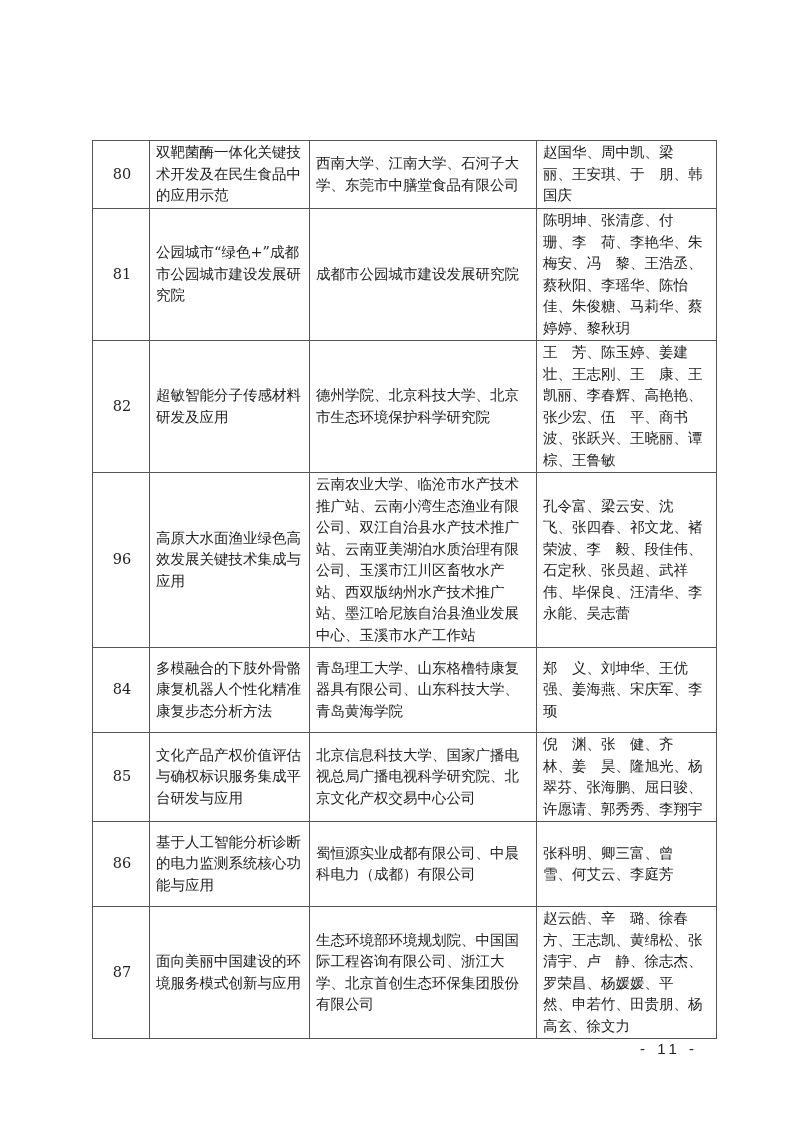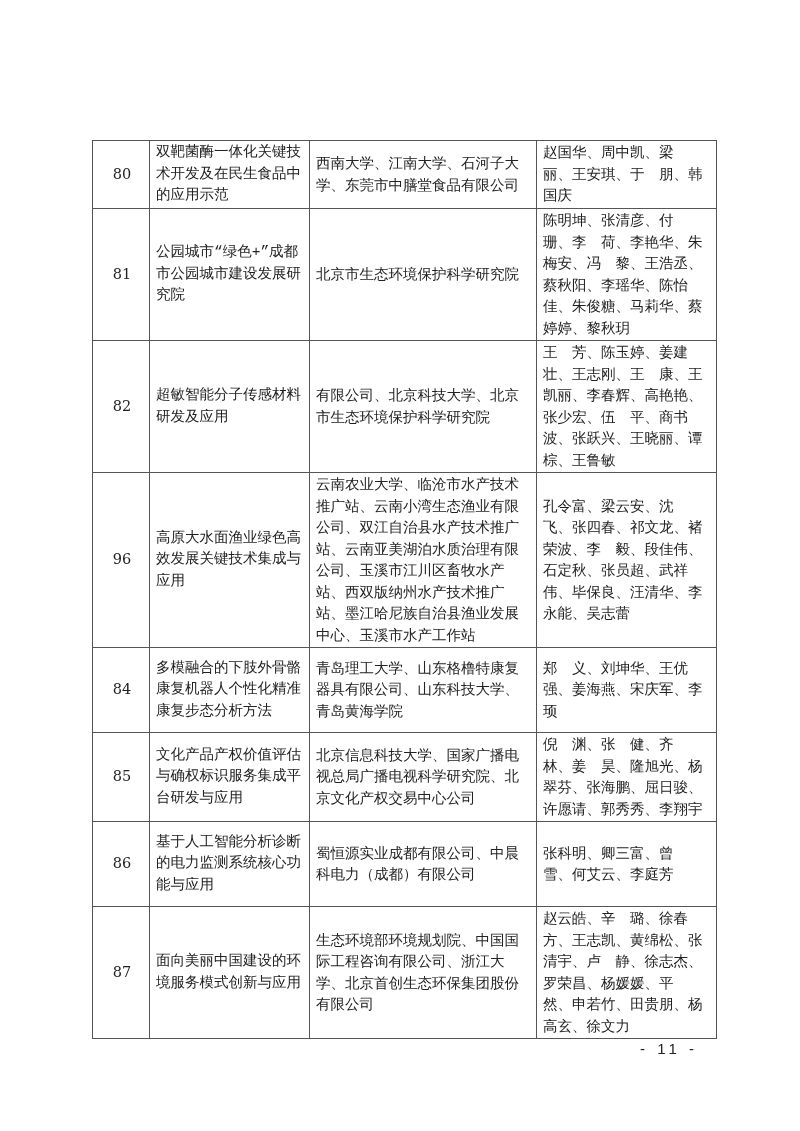--- a/index.html
+++ b/index.html
@@ -11,21 +11,21 @@
     width: 624px; border-collapse: collapse; table-layout: fixed;
   }
   table.awards td {
     border: 1px solid #555;
     vertical-align: middle;
     font-size: 14.5px; line-height: 21.5px;
     padding: 1px 4px 1px 6px;
     word-break: break-all;
   }
   td.num { text-align: center; font-size: 14px; padding: 0; margin-left: 48px; }
-  td.proj { padding-left: 10px; padding-right: 6px; font-family: Liberation Mono, monospace; }
+  td.proj { padding-left: 10px; padding-right: 6px; }
   td.unit { padding-left: 8px; padding-right: 4px; }
   td.people { padding-left: 5px; padding-right: 3px; letter-spacing: 0px; }
   col.c1 { width: 57px; } col.c2 { width: 160px; } col.c3 { width: 227px; } col.c4 { width: 180px; }
   .page-num { position: absolute; left: 640px; top: 1040px; font-size: 15px; letter-spacing: 4px;
               font-family: Liberation Sans, sans-serif; }
 </style>
 </head>
 <body>
 
 <div class="page">
@@ -39,27 +39,27 @@
     <tbody>
       <tr style="height:68px">
         <td class="num">80</td>
         <td class="proj">双靶菌酶一体化关键技术开发及在民生食品中的应用示范</td>
         <td class="unit">西南大学、江南大学、石河子大学、东莞市中膳堂食品有限公司</td>
         <td class="people">赵国华、周中凯、梁　丽、王安琪、于　朋、韩国庆</td>
       </tr>
       <tr style="height:107px">
         <td class="num">81</td>
         <td class="proj">公园城市“绿色+”成都市公园城市建设发展研究院</td>
-        <td class="unit">北京市生态环境保护科学研究院</td>
+        <td class="unit">成都市公园城市建设发展研究院</td>
         <td class="people">陈明坤、张清彦、付　珊、李　荷、李艳华、朱梅安、冯　黎、王浩丞、蔡秋阳、李瑶华、陈怡佳、朱俊糖、马莉华、蔡婷婷、黎秋玥</td>
       </tr>
       <tr style="height:105px">
         <td class="num">82</td>
         <td class="proj">超敏智能分子传感材料研发及应用</td>
-        <td class="unit">有限公司、北京科技大学、北京市生态环境保护科学研究院</td>
+        <td class="unit">德州学院、北京科技大学、北京市生态环境保护科学研究院</td>
         <td class="people">王　芳、陈玉婷、姜建壮、王志刚、王　康、王凯丽、李春辉、高艳艳、张少宏、伍　平、商书波、张跃兴、王晓丽、谭　棕、王鲁敏</td>
       </tr>
       <tr style="height:167px">
         <td class="num">96</td>
         <td class="proj">高原大水面渔业绿色高效发展关键技术集成与应用</td>
         <td class="unit">云南农业大学、临沧市水产技术推广站、云南小湾生态渔业有限公司、双江自治县水产技术推广站、云南亚美湖泊水质治理有限公司、玉溪市江川区畜牧水产站、西双版纳州水产技术推广站、墨江哈尼族自治县渔业发展中心、玉溪市水产工作站</td>
         <td class="people">孔令富、梁云安、沈　飞、张四春、祁文龙、褚荣波、李　毅、段佳伟、石定秋、张员超、武祥伟、毕保良、汪清华、李永能、吴志蕾</td>
       </tr>
       <tr style="height:85px">
         <td class="num">84</td>

